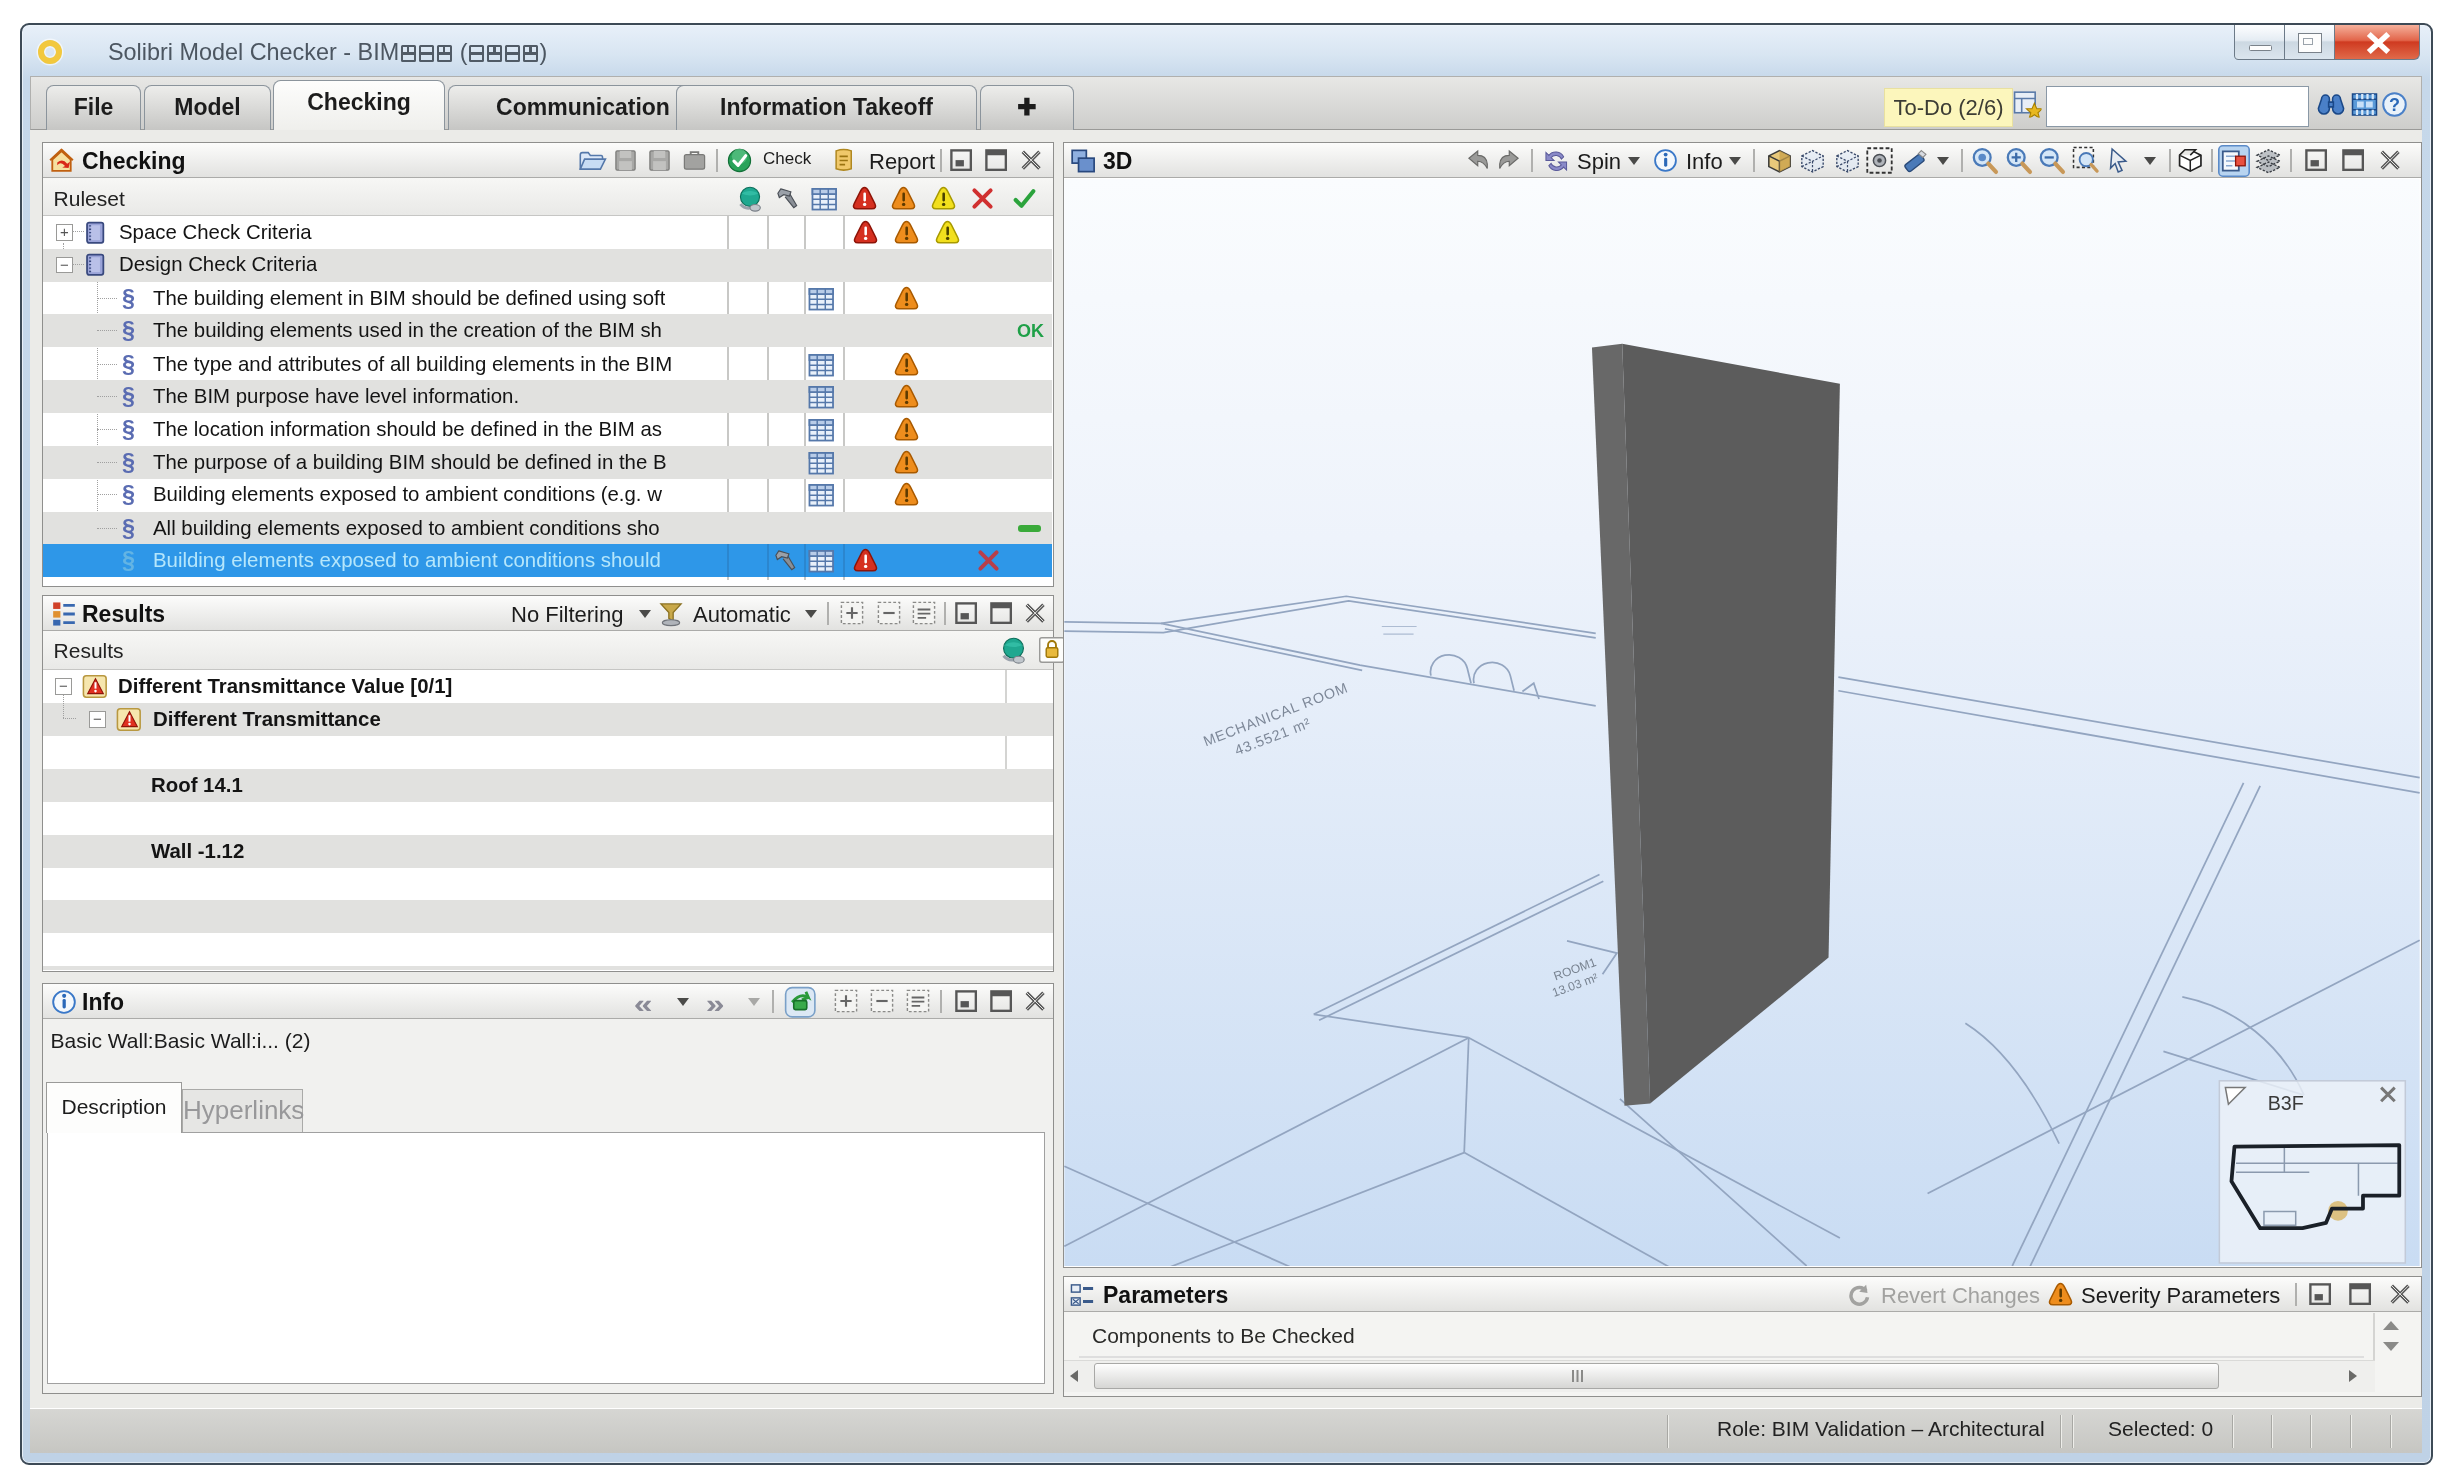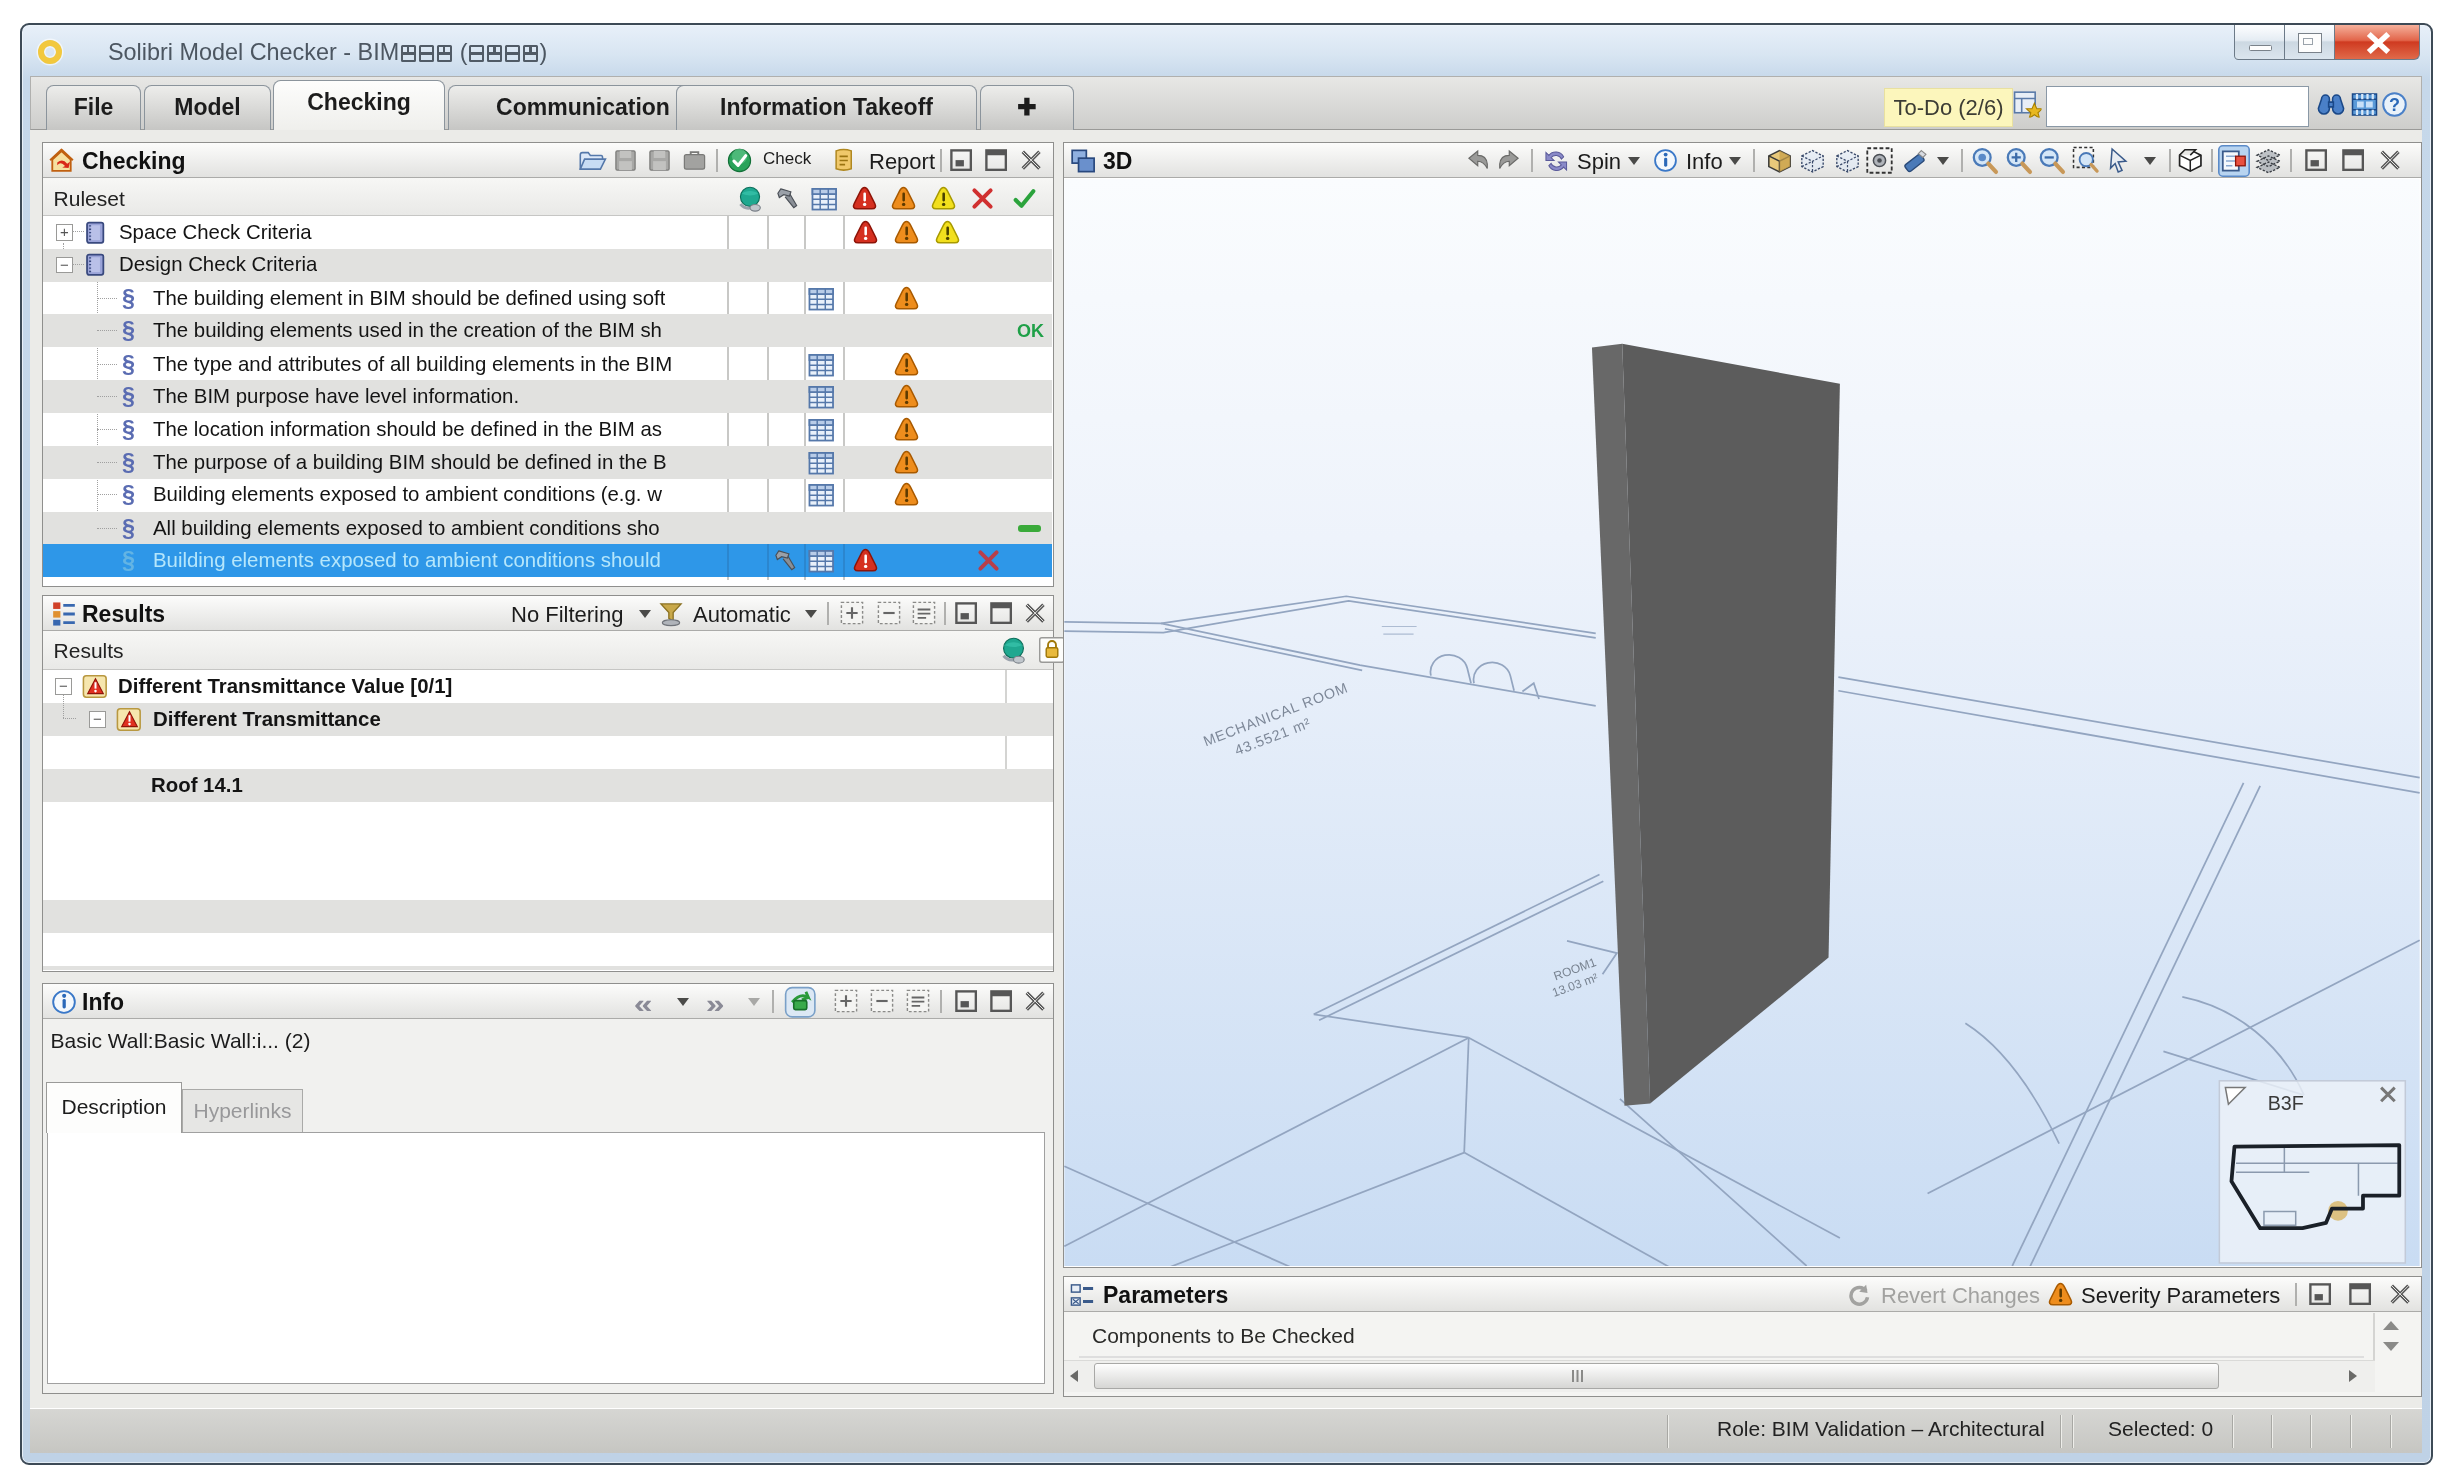--- a/index.html
+++ b/index.html
@@ -583,20 +583,23 @@
     <div class="abs" style="left:19.7px; top:15px; width:13.6px; border-top:1.5px dotted #a0a0a0;"></div>
     <div class="ebox" style="left:46px;">−</div>
     <svg class="wico" style="left:73px; top:3px; width:27px; height:27px;" viewBox="0 0 36 36" width="27" height="27">
         <use href="#i-alertbox" width="36" height="36"></use>
       </svg>
     <div class="nm" style="left:110px; font-weight:bold;">Different Transmittance</div>
   </div>
   <div class="row alt" style="top:173px;">
       <div class="nm" style="left:108px; font-weight:bold;">Roof 14.1</div>
     </div>
+  <div class="row alt" style="top:239px;">
+      <div class="nm" style="left:108px; font-weight:bold;">Wall -1.12</div>
+    </div>
   <div class="row alt" style="top:304px;"></div>
   <div class="row alt" style="top:370px; height:3.8px;"></div>
 </div>
 
 <div class="panel" id="p-info" style="left:42px; top:983px; width:1012px; height:411px; background:#f1f1ef;">
   <div class="phead">
     <div class="ptitle">Info</div>
     <svg class="wico" style="left:7.6px; top:4.5px; width:26px; height:26px;" viewBox="0 0 34 34" width="26" height="26">
         <use href="#i-infoicon" width="34" height="34"></use>
       </svg>
@@ -623,21 +626,21 @@
       </svg>
     <svg class="wico" style="left:947px;" viewBox="0 0 30 30" width="23" height="23">
         <use href="#i-max" width="29" height="29"></use>
       </svg>
     <svg class="wico" style="left:981px;" viewBox="0 0 30 30" width="23" height="23">
         <use href="#i-cls" width="29" height="29"></use>
       </svg>
   </div>
   <div class="abs" style="left:7.6px; top:45px; font-size:21px; color:#1c1c1c;">Basic Wall:Basic Wall:i... (2)</div>
   <div class="abs" style="left:3px; top:98px; width:136px; height:51px; background:#fdfdfc; border:1.5px solid #9a9a98; border-bottom:none; z-index:3; font-size:21px; color:#1c1c1c; text-align:center; line-height:48px;">Description</div>
-  <div class="abs" style="left:139px; top:105px; width:121px; height:43px; background:#e6e6e4; border:1.5px solid #aaaaa8; border-bottom:none; font-size:21px; color:#98989a; text-align:center; line-height:41px;">Hyperlinks</div>
+  <div class="abs" style="left:139px; top:105px; width:121px; height:43px; background:#e6e6e4; border:1.5px solid #aaaaa8; border-bottom:none; font-size:26px; color:#98989a; text-align:center; line-height:41px;">Hyperlinks</div>
   <div class="abs" style="left:3.8px; top:148px; width:998px; height:252px; background:#ffffff; border:1.5px solid #a0a0a0;"></div>
 </div>
 
 <div class="panel" id="p-3d" style="left:1063px; top:142px; width:1359px; height:1126px;">
   <div class="phead">
     <div class="ptitle">3D</div>
     <svg class="wico" style="left:6px; top:4.5px; width:27px; height:26px;" viewBox="0 0 36 34" width="27" height="26">
         <use href="#i-3dicon" width="36" height="34"></use>
       </svg>
     <svg class="wico" style="left:399px; top:5.3px; width:28px; height:25px;" viewBox="0 0 37 33" width="28" height="25">

